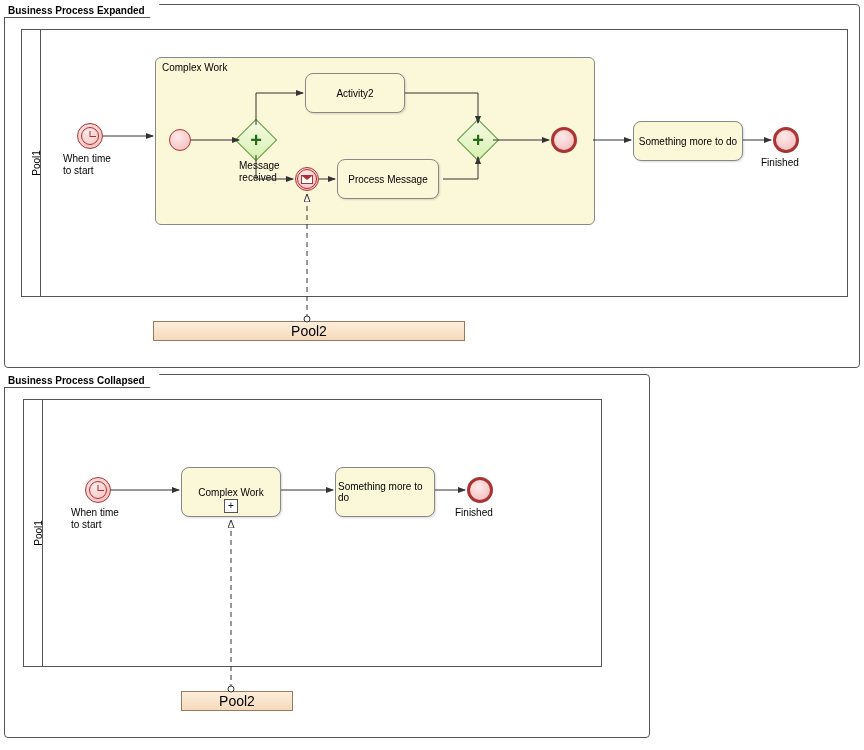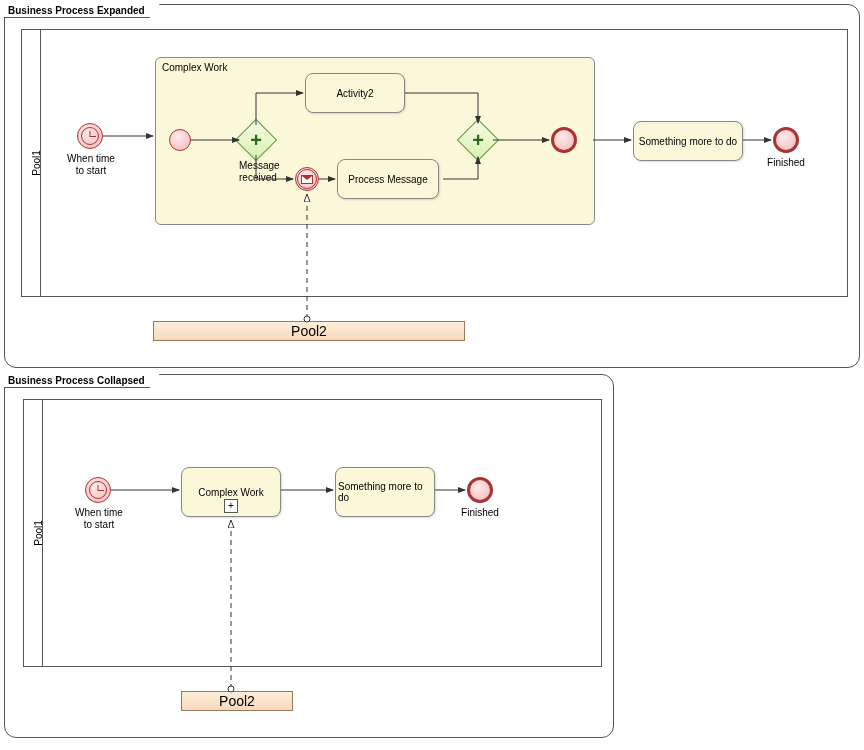--- a/index.html
+++ b/index.html
@@ -11,21 +11,21 @@
     color: #000;
   }
   .canvas {
     position: relative;
     width: 864px;
     height: 750px;
   }
   .frame {
     position: absolute;
     border: 1px solid #555;
-    border-radius: 12px;
+    border-radius: 4px;
     background: #fff;
   }
   .frame-title {
     position: absolute;
     top: -1px;
     left: -1px;
     background: #fff;
     border: 1px solid #555;
     border-left: none;
     border-top: none;
@@ -155,21 +155,21 @@
   }
   .msg-icon {
     width:10px;height:7px;border:1px solid #a33;background:#fff;position:relative;
   }
   .msg-icon::after {
     content:"";position:absolute;left:0;top:0;width:0;height:0;
     border-left:5px solid transparent;border-right:5px solid transparent;
     border-top:4px solid #a33;
   }
   .txt-label {
-    position:absolute;font-size:10px;text-align:center;line-height:1.2;
+    position:absolute;font-size:10px;line-height:1.2;
   }
   .pool2 {
     position:absolute;
     height:18px;
     border:1px solid #9a7a5a;
     background: linear-gradient(#fdeedc,#f6d9bb);
     display:flex;align-items:center;justify-content:center;
     font-size:14px;
   }
   svg.conn {
@@ -269,21 +269,21 @@
       <line x1="488" y1="135" x2="544" y2="135" stroke="#333" stroke-width="1" marker-end="url(#arr1)"></line>
 
       <line x1="588" y1="135" x2="626" y2="135" stroke="#333" stroke-width="1" marker-end="url(#arr1)"></line>
 
       <line x1="738" y1="135" x2="766" y2="135" stroke="#333" stroke-width="1" marker-end="url(#arr1)"></line>
 
       <line x1="302" y1="314" x2="302" y2="190" stroke="#333" stroke-width="1" stroke-dasharray="5,4" marker-start="url(#ocirc1)" marker-end="url(#oarr1)"></line>
     </svg>
   </div>
 
-  <div class="frame" style="left:4px;top:374px;width:608px;height:362px;">
+  <div class="frame" style="left:4px;top:374px;width:608px;height:362px;padding-left:36px;">
     <div class="frame-title">Business Process Collapsed</div>
 
     <div class="pool-bar" style="left:18px;top:24px;width:18px;height:266px;">
       <div class="pool-label">Pool1</div>
     </div>
     <div class="lane" style="left:37px;top:24px;width:558px;height:266px;"></div>
 
     <div class="event-circle start-event" style="left:80px;top:102px;">
       <div class="timer-icon"></div>
     </div>

